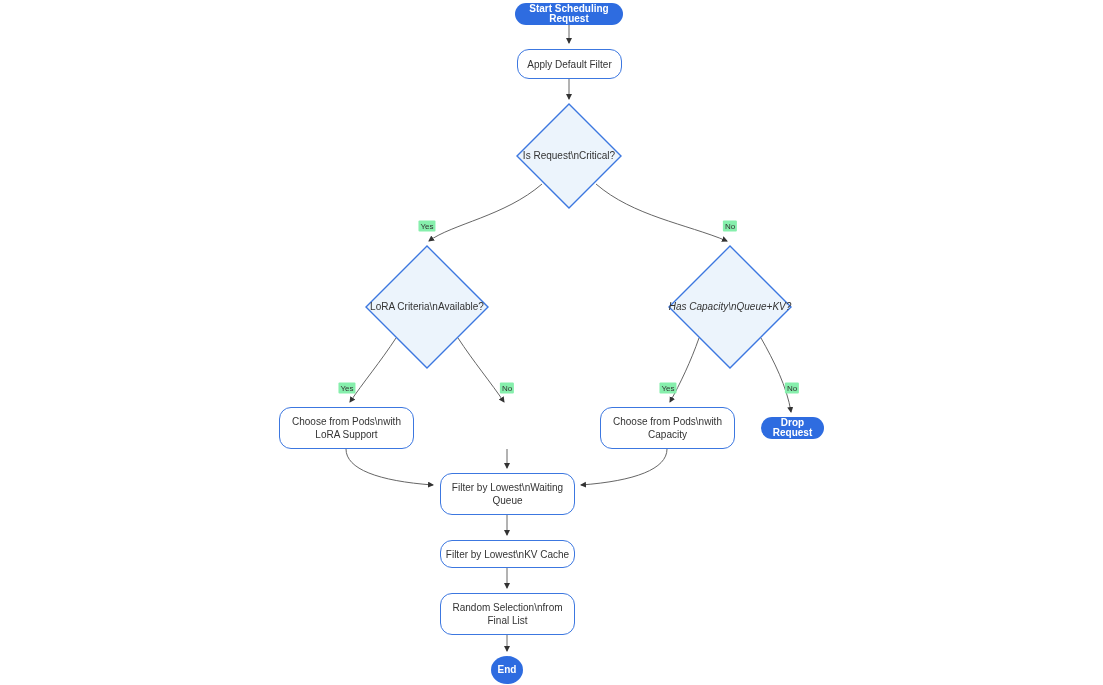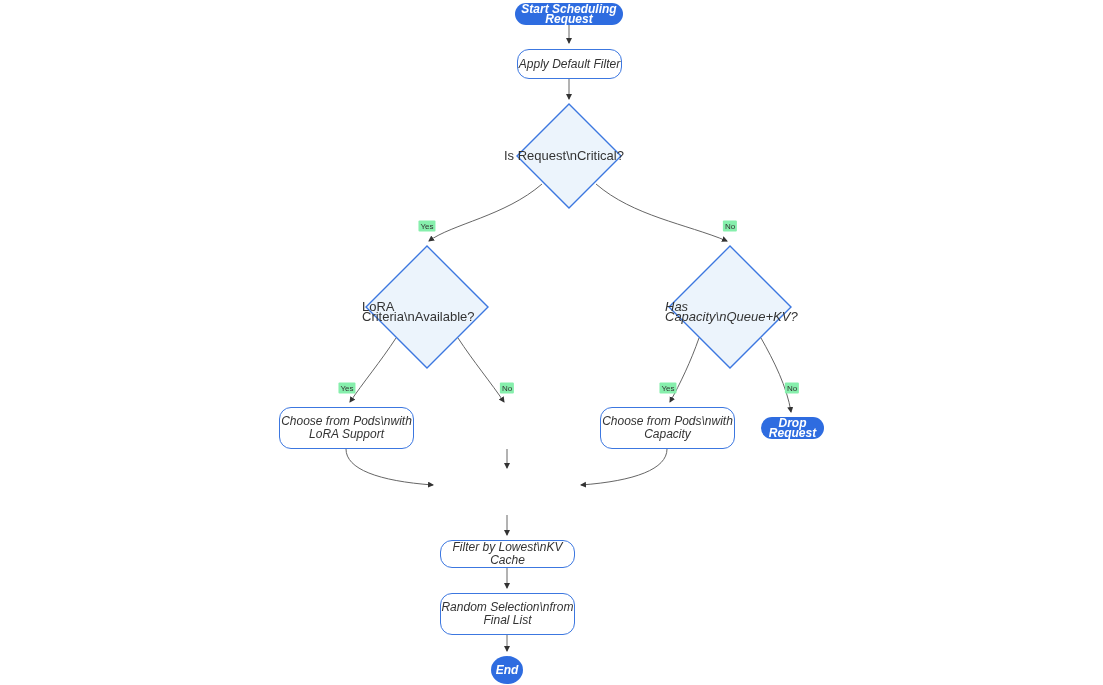--- a/index.html
+++ b/index.html
@@ -18,24 +18,23 @@
     left: 0; top: 0;
     width: 1103px; height: 685px;
   }
   .node {
     position: absolute;
     display: flex;
     flex-direction: column;
     align-items: center;
     justify-content: center;
     text-align: center;
-    font-size: 12px;
+    font-size: 10px;
     line-height: 13px;
     color: #333333;
-    font-style: italic;
   }
   .box {
     background: #ffffff;
     border: 1.2px solid #3c77e0;
     border-radius: 12px;
   }
   .pill {
     background: #2e6ce0;
     color: #ffffff;
     font-weight: bold;
@@ -45,21 +44,22 @@
   .ellipse {
     background: #2e6ce0;
     color: #ffffff;
     font-weight: bold;
     border-radius: 50%;
     line-height: 10px;
   }
   .diamond-label {
     position: absolute;
     width: 130px;
-    font-size: 13px;
+    text-align: center;
+    font-size: 10px;
     line-height: 10px;
     color: #333333;
   }
   .edge-label {
     position: absolute;
     transform: translate(-50%, -50%);
     background: #86efac;
     color: #333333;
     font-size: 8px;
     line-height: 9px;
@@ -123,20 +123,24 @@
 
   <div class="node box" style="left:600px; top:407px; width:135px; height:42px;">
     <div>Choose from Pods\nwith</div>
     <div>Capacity</div>
   </div>
 
   <div class="node pill" style="left:761px; top:417px; width:63px; height:22px;">
     <div>Drop Request</div>
   </div>
 
+  <div class="node box" style="left:440px; top:473px; width:135px; height:42px;">
+    <div>Filter by Lowest\nWaiting</div>
+    <div>Queue</div>
+  </div>
 
   <div class="node box" style="left:440px; top:540px; width:135px; height:28px;">
     <div>Filter by Lowest\nKV Cache</div>
   </div>
 
   <div class="node box" style="left:440px; top:593px; width:135px; height:42px;">
     <div>Random Selection\nfrom</div>
     <div>Final List</div>
   </div>
 

